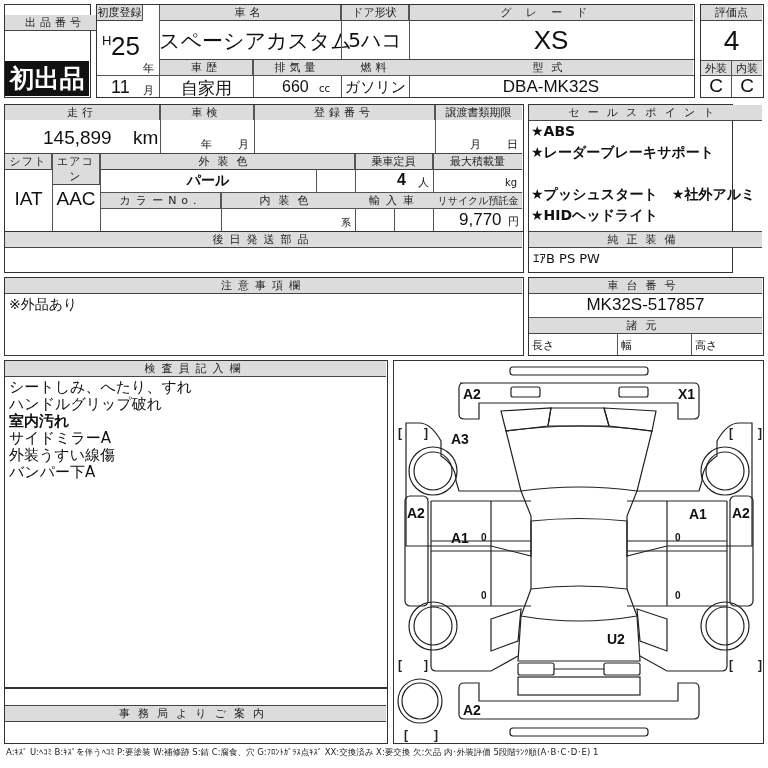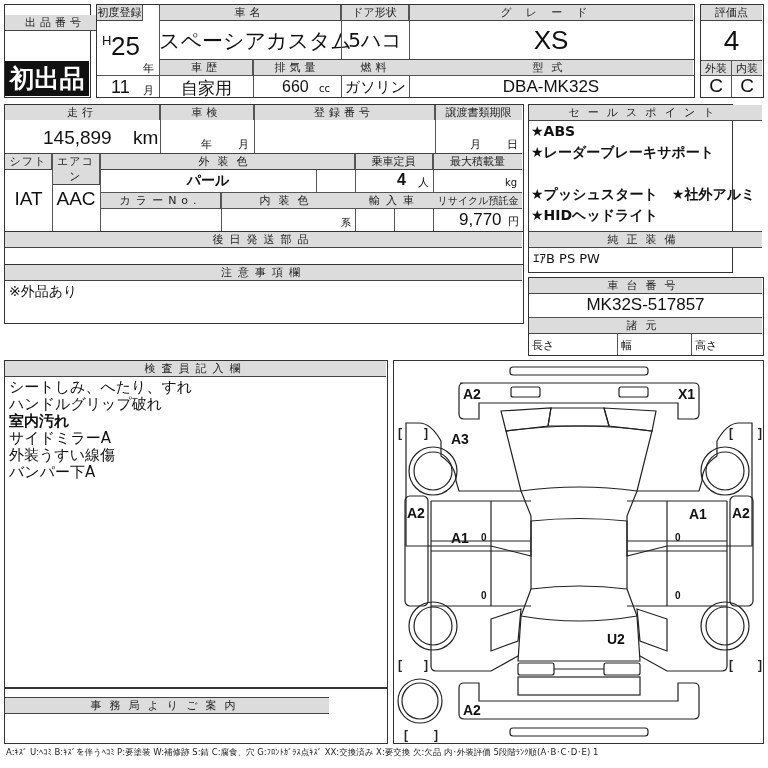--- a/index.html
+++ b/index.html
@@ -130,21 +130,21 @@
   <span class="txt" style="left:336px;top:111px;font-size:10px;">系</span>
   <span class="txt big" style="left:454px;top:105px;font-size:17px;">9,770</span>
   <span class="txt" style="left:503px;top:109px;font-size:11px;">円</span>
 </div>
 
 <div class="box" style="left:4px;top:231px;width:520px;height:42px;">
   <div class="hdr" style="left:0;top:0;width:517px;letter-spacing:6px;">後日発送部品</div>
   <span class="txt" style="left:6px;top:18px;font-size:13px;"></span>
 </div>
 
-<div class="box" style="left:4px;top:264px;width:520px;height:60px;">
+<div class="box" style="left:4px;top:277px;width:520px;height:79px;">
   <div class="hdr" style="left:0;top:0;width:517px;letter-spacing:6px;">注意事項欄</div>
   <span class="txt" style="left:4px;top:18px;font-size:14px;">※外品あり</span>
 </div>
 
 <div class="box" style="left:528px;top:104px;width:205px;height:169px;">
   <div class="hdr" style="left:0;top:0;width:233px;letter-spacing:8px;">セールスポイント</div>
   <div class="txt" style="left:2px;top:18px;font-size:14px;font-weight:bold;">★ABS</div>
   <div class="txt" style="left:2px;top:39px;font-size:14px;font-weight:bold;">★レーダーブレーキサポート</div>
   <div class="txt" style="left:2px;top:81px;font-size:14px;font-weight:bold;">★プッシュスタート　★社外アルミ</div>
   <div class="txt" style="left:2px;top:102px;font-size:14px;font-weight:bold;">★HIDヘッドライト</div>
@@ -169,21 +169,21 @@
   <div class="hdr" style="left:0;top:0;width:381px;letter-spacing:6px;">検査員記入欄</div>
   <div class="txt notes-line" style="left:4px;top:18px;">シートしみ、へたり、すれ</div>
   <div class="txt notes-line" style="left:4px;top:35px;">ハンドルグリップ破れ</div>
   <div class="txt notes-line" style="left:4px;top:52px;font-weight:bold;">室内汚れ</div>
   <div class="txt notes-line" style="left:4px;top:69px;">サイドミラーA</div>
   <div class="txt notes-line" style="left:4px;top:86px;">外装うすい線傷</div>
   <div class="txt notes-line" style="left:4px;top:103px;">バンパー下A</div>
 </div>
 
 <div class="box" style="left:4px;top:688px;width:384px;height:56px;">
-  <div class="hdr" style="left:0;top:8px;width:324px;letter-spacing:8px;border-top:1px solid #444;">事務局よりご案内</div>
+  <div class="hdr" style="left:0;top:16px;width:381px;letter-spacing:8px;border-top:1px solid #444;">事務局よりご案内</div>
   <span class="txt" style="left:4px;top:20px;font-size:13px;"></span>
 </div>
 
 <div class="box" style="left:393px;top:360px;width:371px;height:384px;">
   <svg width="368" height="381" viewBox="393 360 368 381" style="position:absolute;left:0;top:0;">
     <g fill="none" stroke="#222" stroke-width="1.2">
 
       <rect x="509" y="366" width="138" height="8" rx="3"></rect>
 
       <path d="M459 382 H693 Q698 382 698 387 V413 Q698 418 693 418 H677 V402 H478 V418 H463 Q458 418 458 413 V387 Q458 382 463 382 Z"></path>

